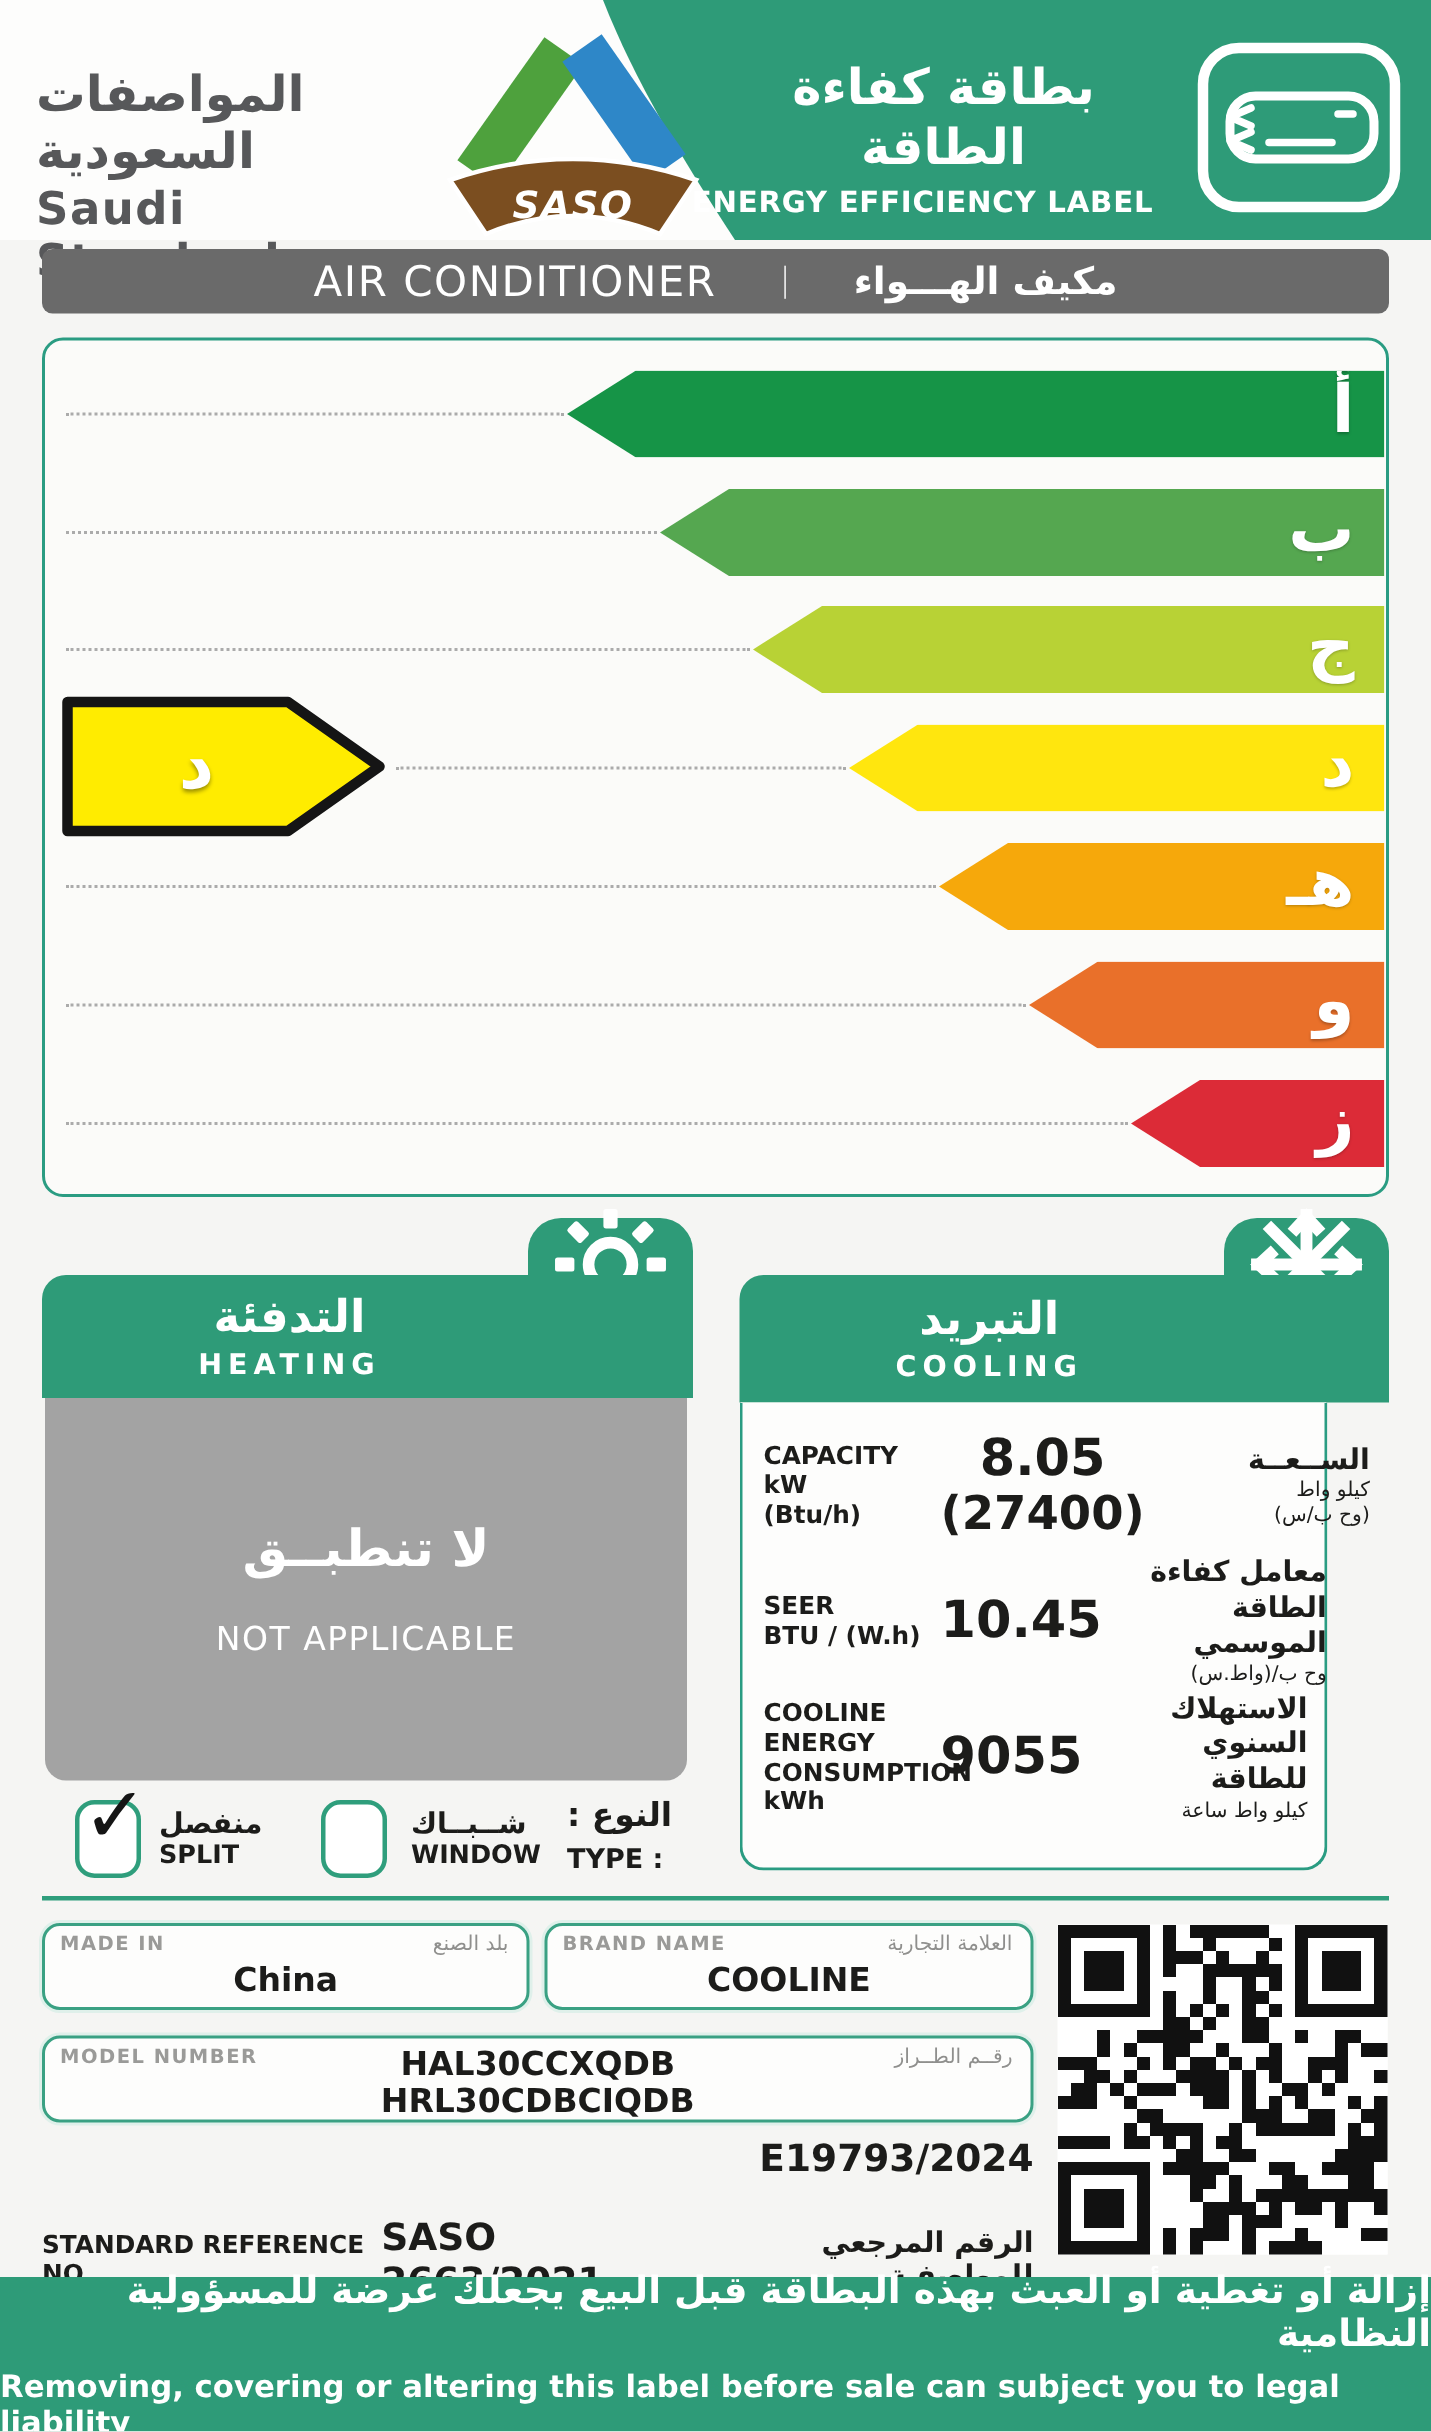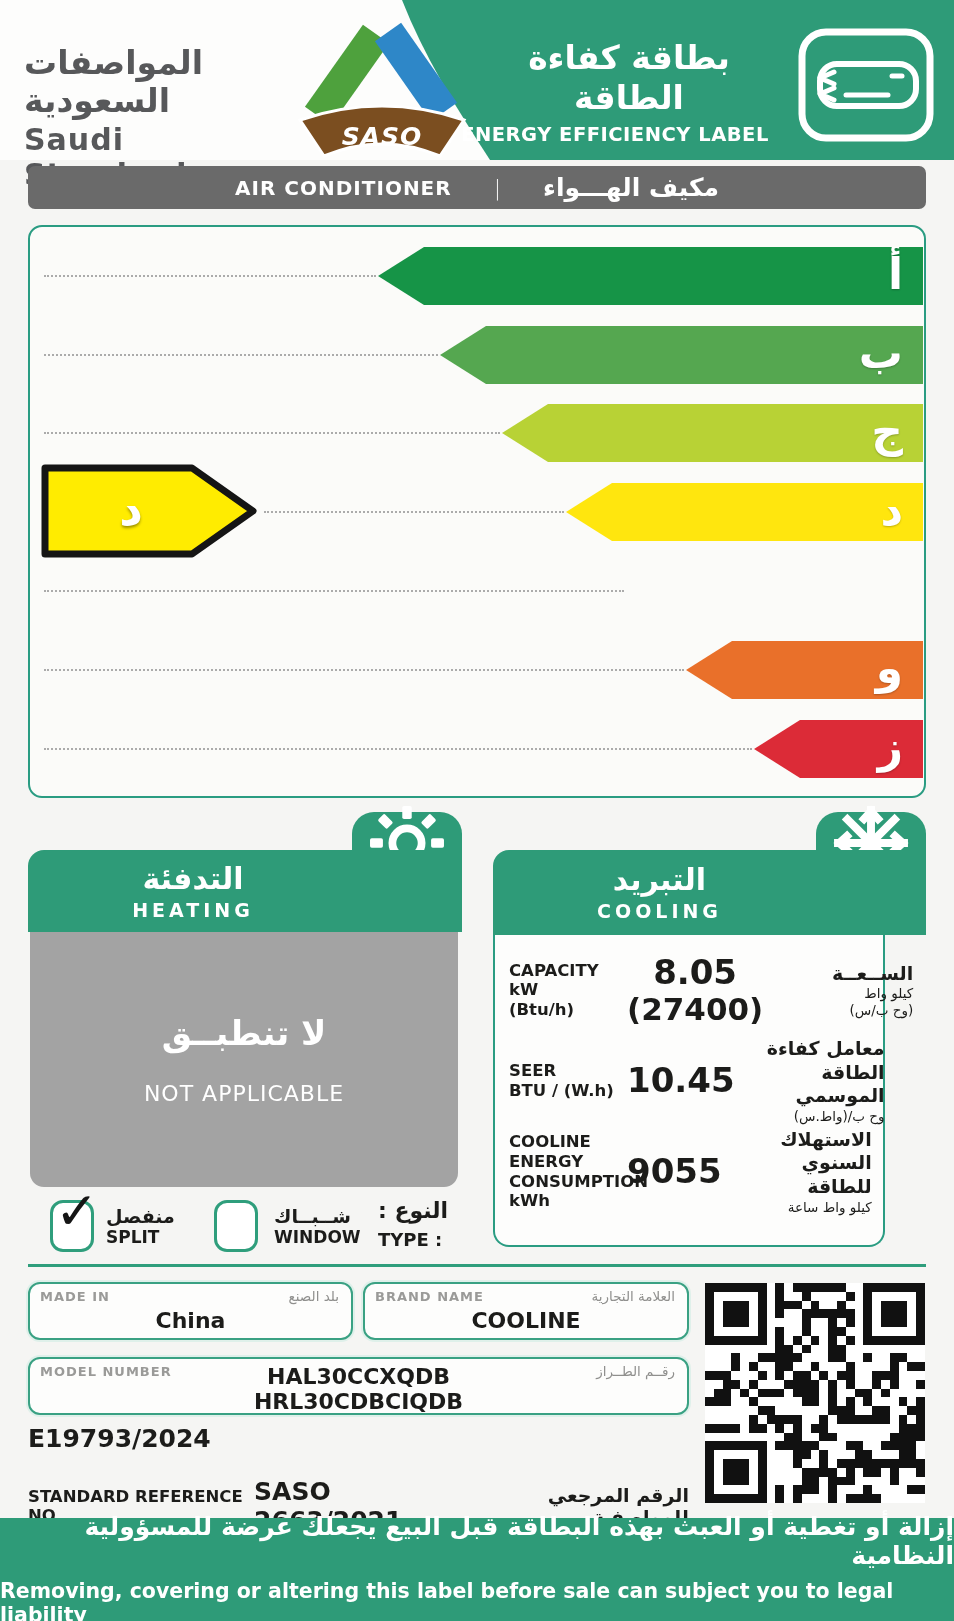--- a/index.html
+++ b/index.html
@@ -14,21 +14,21 @@
   .org-en{font-size:30px;font-weight:600;letter-spacing:1px;margin-top:2px;}
   .saso-logo{position:absolute;left:292px;top:22px;}
   .hdr-titles{position:absolute;left:450px;top:38px;width:330px;text-align:center;color:#fff;}
   .hdr-title-ar{font-size:33px;font-weight:bold;direction:rtl;line-height:1.2;margin-left:28px;}
   .hdr-title-en{font-size:19.5px;font-weight:bold;letter-spacing:.5px;margin-top:6px;white-space:nowrap;}
   .ac-icon{position:absolute;left:788px;top:28px;}
 
   
   .product-bar{position:absolute;left:28px;top:166px;width:898px;height:43px;background:#6a6a6a;border-radius:7px;
     display:flex;align-items:center;justify-content:center;gap:42px;color:#fff;}
-  .pb-en{font-size:20px;font-weight:bold;letter-spacing:1px;}
+  .pb-en{font-size:28px;font-weight:normal;letter-spacing:1px;}
   .pb-sep{font-size:22px;font-weight:300;opacity:.9;}
   .pb-ar{font-size:25px;font-weight:bold;direction:rtl;}
 
   
   .scale-box{position:absolute;left:28px;top:225px;width:898px;height:573px;background:#fbfbf9;
     border:2px solid #2a9c82;border-radius:14px;}
   .dotline{position:absolute;height:0;border-top:2px dotted #ababab;z-index:1;}
   .arrow{position:absolute;z-index:2;}
   .arrow-letter{position:absolute;right:20px;top:50%;transform:translateY(-54%);color:#fff;
     font-size:44px;font-weight:bold;direction:rtl;text-shadow:0 1px 2px rgba(0,0,0,.25);line-height:1;}
@@ -80,21 +80,21 @@
   .ib-label-en{position:absolute;left:10px;top:5px;color:#9a9a98;font-size:13px;font-weight:600;letter-spacing:1px;}
   .ib-label-ar{position:absolute;right:12px;top:4px;color:#8f8f8d;font-size:13.5px;direction:rtl;}
   .ib-value{position:absolute;left:0;right:0;top:24px;text-align:center;color:#1c1c1a;font-size:22px;font-weight:bold;}
   .ib-value2{position:absolute;left:0;right:0;top:5px;text-align:center;color:#1c1c1a;font-size:22px;font-weight:bold;line-height:25px;}
   .made-in{left:28px;top:1282px;width:325px;height:58px;}
   .brand{left:363px;top:1282px;width:326px;height:58px;}
   .model{left:28px;top:1357px;width:661px;height:58px;}
   .qr-wrap{position:absolute;left:705px;top:1283px;width:220px;height:220px;background:#fff;}
 
   
-  .reg-row{position:absolute;left:28px;top:1424px;width:661px;display:flex;justify-content:flex-start;align-items:center;gap:26px;}
+  .reg-row{position:absolute;left:28px;top:1424px;width:661px;display:flex;justify-content:flex-end;align-items:center;gap:26px;}
   .reg-value{font-size:25px;font-weight:bold;color:#1c1c1a;}
   .reg-labels{text-align:right;color:#1c1c1a;}
   .reg-ar{font-size:20px;font-weight:bold;direction:rtl;}
   .reg-en{font-size:14.5px;font-weight:bold;margin-top:2px;}
   .std-row{position:absolute;left:28px;top:1477px;width:661px;display:flex;justify-content:space-between;align-items:center;}
   .std-en{font-size:16.5px;font-weight:bold;color:#1c1c1a;}
   .std-value{font-size:25px;font-weight:bold;color:#1c1c1a;}
   .std-ar{font-size:19px;font-weight:bold;color:#1c1c1a;direction:rtl;}
 
   
@@ -157,20 +157,23 @@
       </div>
       <div class="dotline" style="left: 14px; top: 205px; width: 456px;"></div>
       <div class="arrow" style="left: 472px; top: 177px; width: 421px; height: 58px; background: rgb(184, 210, 53); clip-path: polygon(0px 50%, 46px 0px, 100% 0px, 100% 100%, 46px 100%);">
         <span class="arrow-letter">ج</span>
       </div>
       <div class="dotline" style="left: 234px; top: 284px; width: 300px;"></div>
       <div class="arrow" style="left: 536px; top: 256px; width: 357px; height: 58px; background: rgb(255, 230, 14); clip-path: polygon(0px 50%, 46px 0px, 100% 0px, 100% 100%, 46px 100%);">
         <span class="arrow-letter">د</span>
       </div>
       <div class="dotline" style="left: 14px; top: 363px; width: 580px;"></div>
+      <div class="arrow" style="left: 596px; top: 335px; width: 297px; height: 58px; background: rgb(246, 168, 11); clip-path: polygon(0px 50%, 46px 0px, 100% 0px, 100% 100%, 46px 100%);">
+        <span class="arrow-letter">هـ</span>
+      </div>
       <div class="dotline" style="left: 14px; top: 442px; width: 640px;"></div>
       <div class="arrow" style="left: 656px; top: 414px; width: 237px; height: 58px; background: rgb(233, 112, 42); clip-path: polygon(0px 50%, 46px 0px, 100% 0px, 100% 100%, 46px 100%);">
         <span class="arrow-letter">و</span>
       </div>
       <div class="dotline" style="left: 14px; top: 521px; width: 708px;"></div>
       <div class="arrow" style="left: 724px; top: 493px; width: 169px; height: 58px; background: rgb(220, 43, 55); clip-path: polygon(0px 50%, 46px 0px, 100% 0px, 100% 100%, 46px 100%);">
         <span class="arrow-letter">ز</span>
       </div>
       <div class="indicator"><svg width="220" height="96" viewBox="0 0 220 96">
       <polygon points="5,5 152,5 213,48 152,91 5,91" fill="#ffec00" stroke="#151515" stroke-width="7" stroke-linejoin="round"></polygon>

